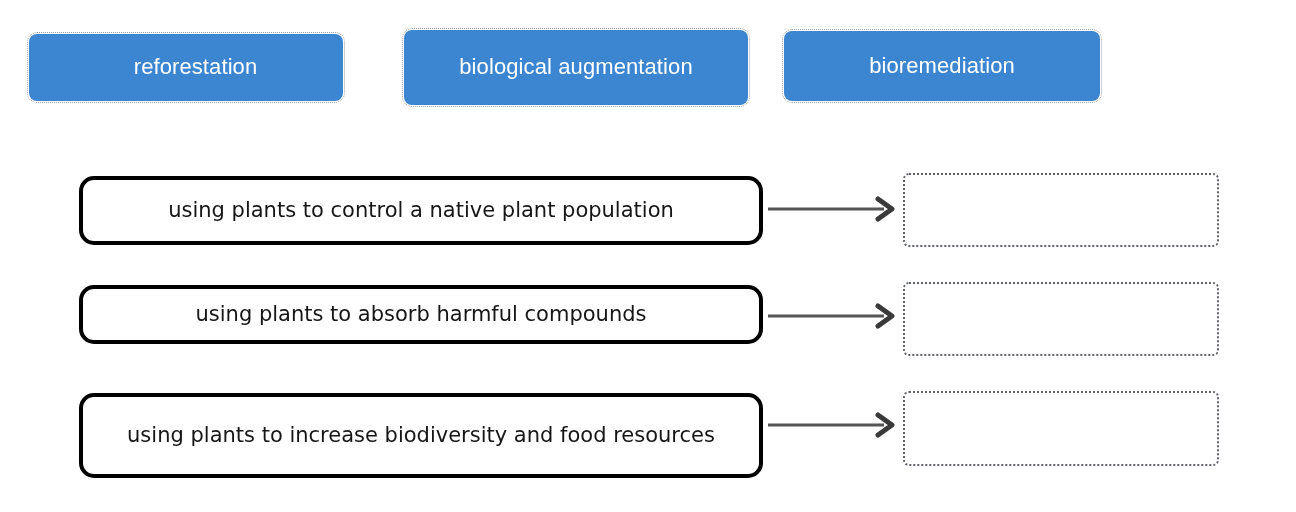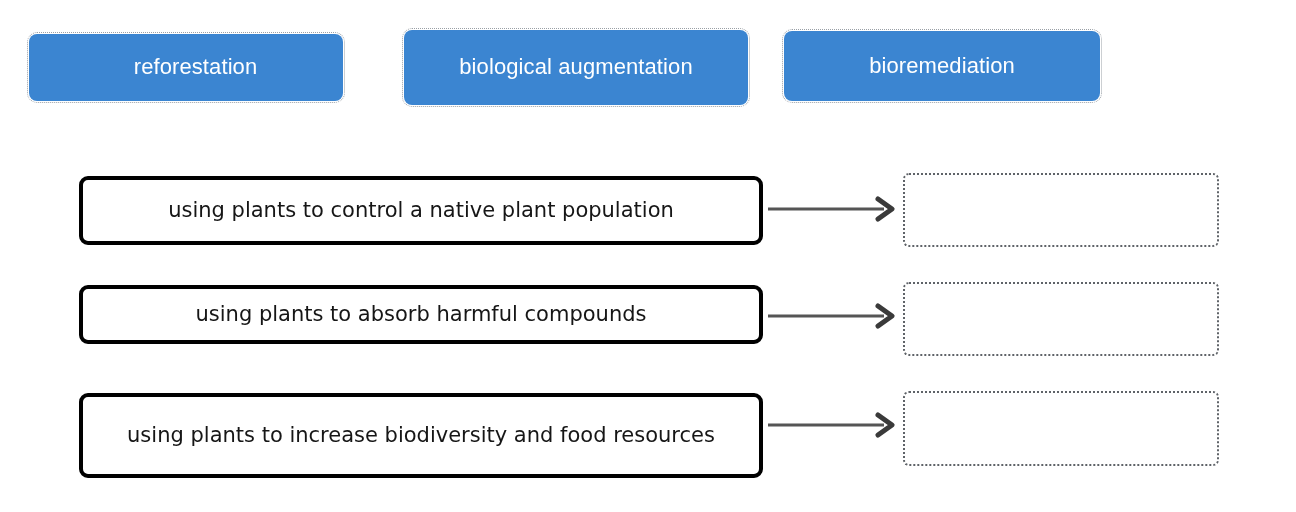--- a/index.html
+++ b/index.html
@@ -43,21 +43,21 @@
   #chip-2 { left: 784px; top: 31px; width: 316px; height: 70px; }
 
   
   .defbox {
     position: absolute;
     box-sizing: border-box;
     left: 79px;
     width: 684px;
     background: #ffffff;
     border: 4px solid #000000;
-    border-radius: 9px;
+    border-radius: 15px;
     display: flex;
     align-items: center;
     justify-content: center;
     text-align: center;
     color: #161616;
     font-family: "DejaVu Sans", sans-serif;
     font-size: 21px;
     font-weight: 400;
     line-height: 1.2;
     padding: 0 24px;

